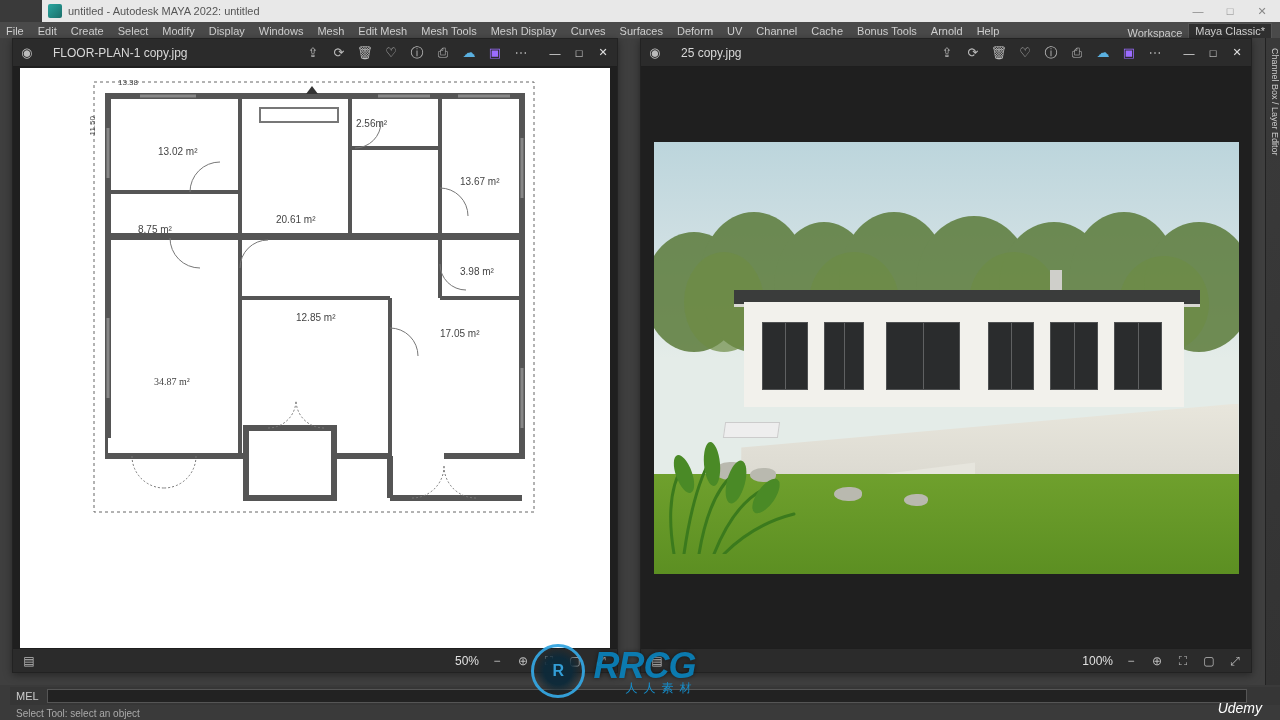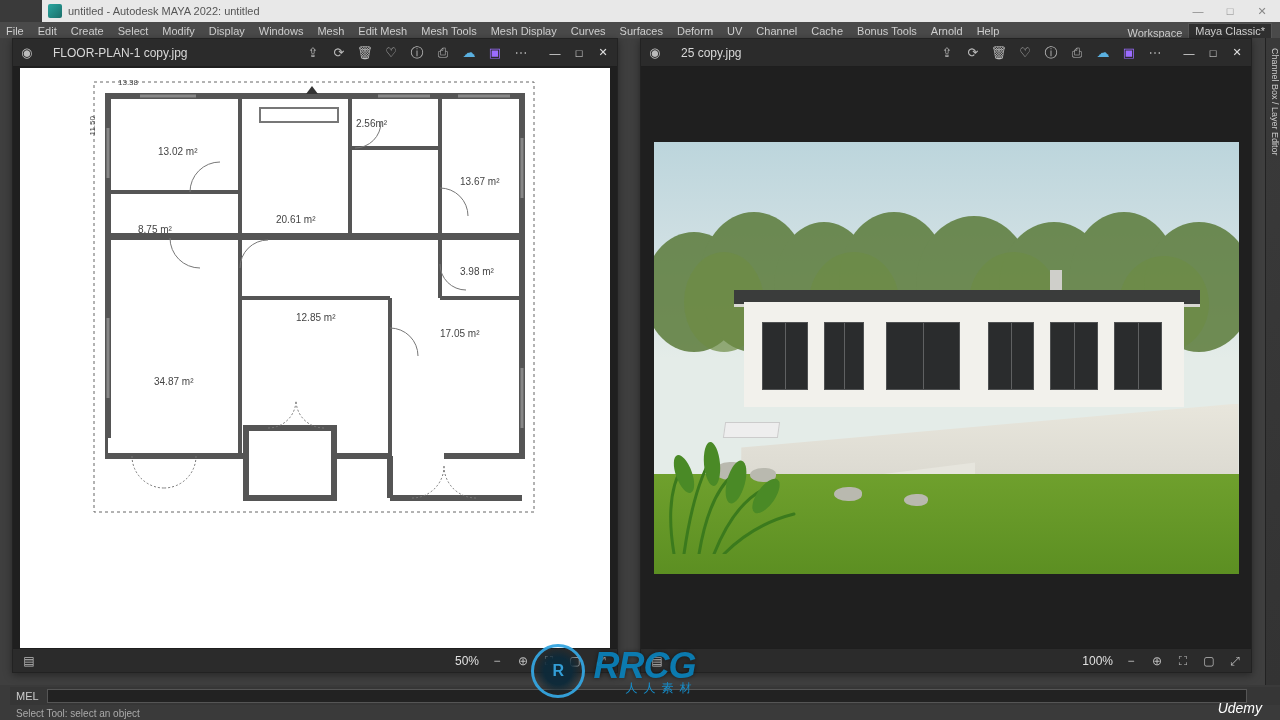--- a/index.html
+++ b/index.html
@@ -201,21 +201,21 @@
         <span class="dim-label" style="left:98px; top:10px;">13.38</span>
         <span class="dim-label" style="left:68px; top:48px; writing-mode:vertical-rl; transform:rotate(180deg);">11.50</span>
         <span class="fp-label" style="left:138px; top:78px;">13.02 m²</span>
         <span class="fp-label" style="left:336px; top:50px;">2.56m²</span>
         <span class="fp-label" style="left:440px; top:108px;">13.67 m²</span>
         <span class="fp-label" style="left:118px; top:156px;">8.75 m²</span>
         <span class="fp-label" style="left:256px; top:146px;">20.61 m²</span>
         <span class="fp-label" style="left:440px; top:198px;">3.98 m²</span>
         <span class="fp-label" style="left:276px; top:244px;">12.85 m²</span>
         <span class="fp-label" style="left:420px; top:260px;">17.05 m²</span>
-        <span class="fp-label" style="left:134px; top:308px;">34.87 m²</span>
+        <span class="fp-label" style="left:134px; top:308px;font-family:Liberation Serif, serif;">34.87 m²</span>
       </div>
     </div>
     <div class="v-statusbar">
       <span class="sb-icon">▤</span>
       <span class="spacer"></span>
       <span class="zoom-pct">50%</span>
       <span class="sb-icon">−</span>
       <span class="sb-icon">⊕</span>
       <span class="sb-icon">⛶</span>
       <span class="sb-icon">▢</span>

